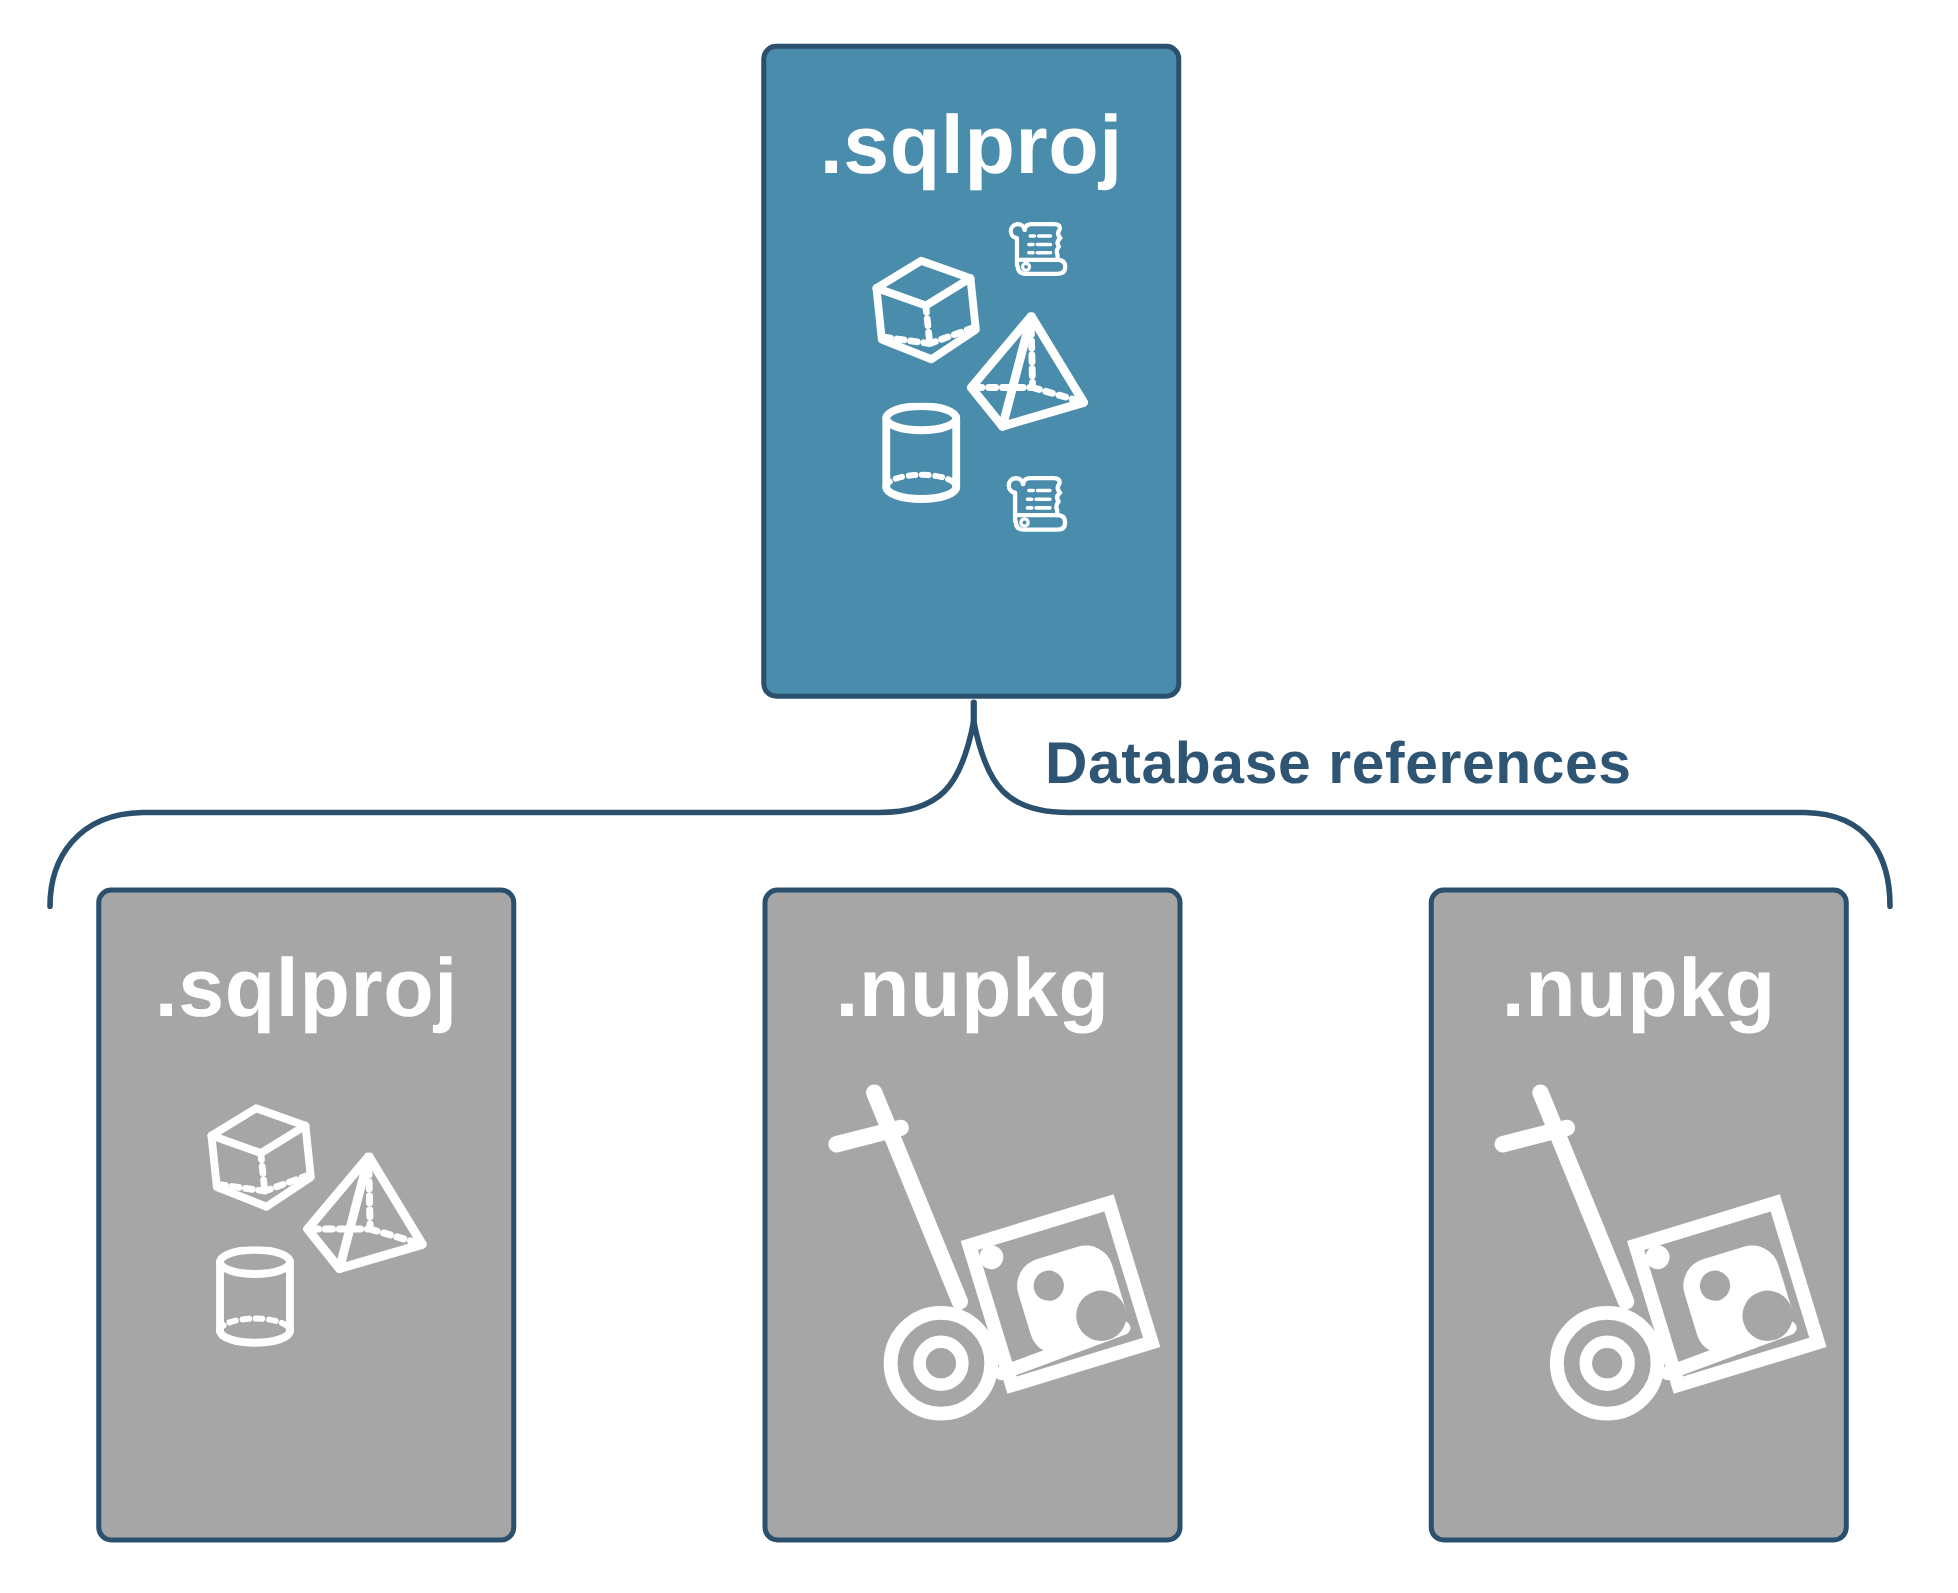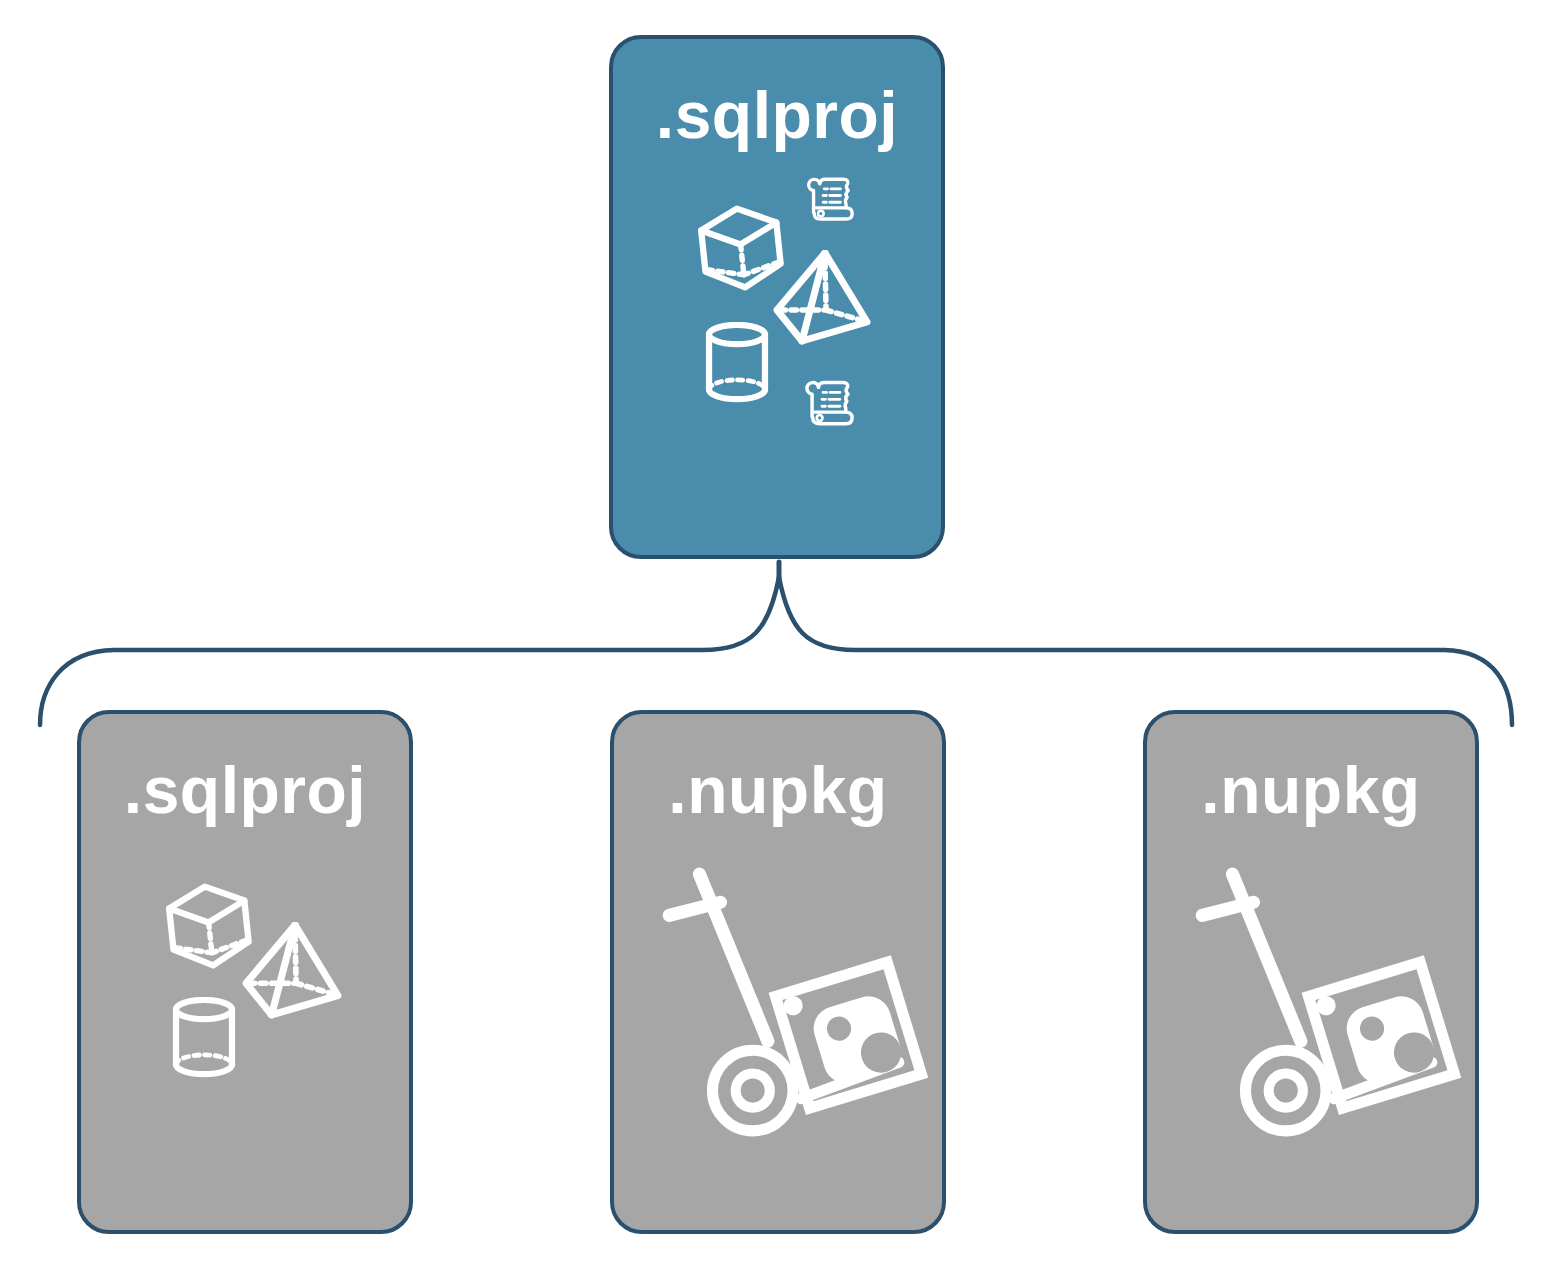--- a/index.html
+++ b/index.html
@@ -2,21 +2,21 @@
 <html><head>
 <meta charset="utf-8">
 <style>
   html,body{margin:0;padding:0;background:#ffffff;}
   .canvas{
     position:relative;width:1566px;height:1274px;background:#ffffff;
     font-family:"Liberation Sans",sans-serif;overflow:hidden;
   }
   .node{
     position:absolute;width:336px;height:524px;box-sizing:border-box;
-    border:4.5px solid #2A506E;border-radius:32px;
+    border:4.5px solid #2A506E;border-radius:12px;
   }
   .node-parent{left:609px;top:35px;background:#4A8CAB;}
   .node-child{background:#A6A6A6;}
   .node-child-1{left:77px;top:710px;}
   .node-child-2{left:610px;top:710px;}
   .node-child-3{left:1143px;top:710px;}
   .node-title{
     position:absolute;left:0;top:38px;width:100%;text-align:center;
     color:#ffffff;font-size:66px;font-weight:bold;letter-spacing:0.5px;
   }
@@ -101,20 +101,21 @@
       </svg>
     <svg class="icon" style="left:184px;top:336px;" width="58" height="58">
         <use href="#i-scroll"></use>
       </svg>
   </div>
 
   <svg class="connector-svg" width="1566" height="190" viewBox="0 0 1566 190">
     <path d="M779 7 L779 26" fill="none" stroke="#2A506E" stroke-width="5" stroke-linecap="round"></path>
     <path d="M40 170 C40 132 62 96 114 95 L703 95 C752 95 769 74 779 22 C789 74 806 95 855 95 L1444 95 C1496 96 1512 132 1512 170" fill="none" stroke="#2A506E" stroke-width="4.5" stroke-linecap="round"></path>
   </svg>
+  <div class="connector-label">Database references</div>
 
   <div class="node node-child node-child-1">
     <div class="node-title">.sqlproj</div>
     <svg class="icon" style="left:83px;top:166px;" width="90" height="92">
         <use href="#i-cube"></use>
       </svg>
     <svg class="icon" style="left:161px;top:208px;" width="102" height="97">
         <use href="#i-pyramid"></use>
       </svg>
     <svg class="icon" style="left:89px;top:283px;" width="68" height="82">

